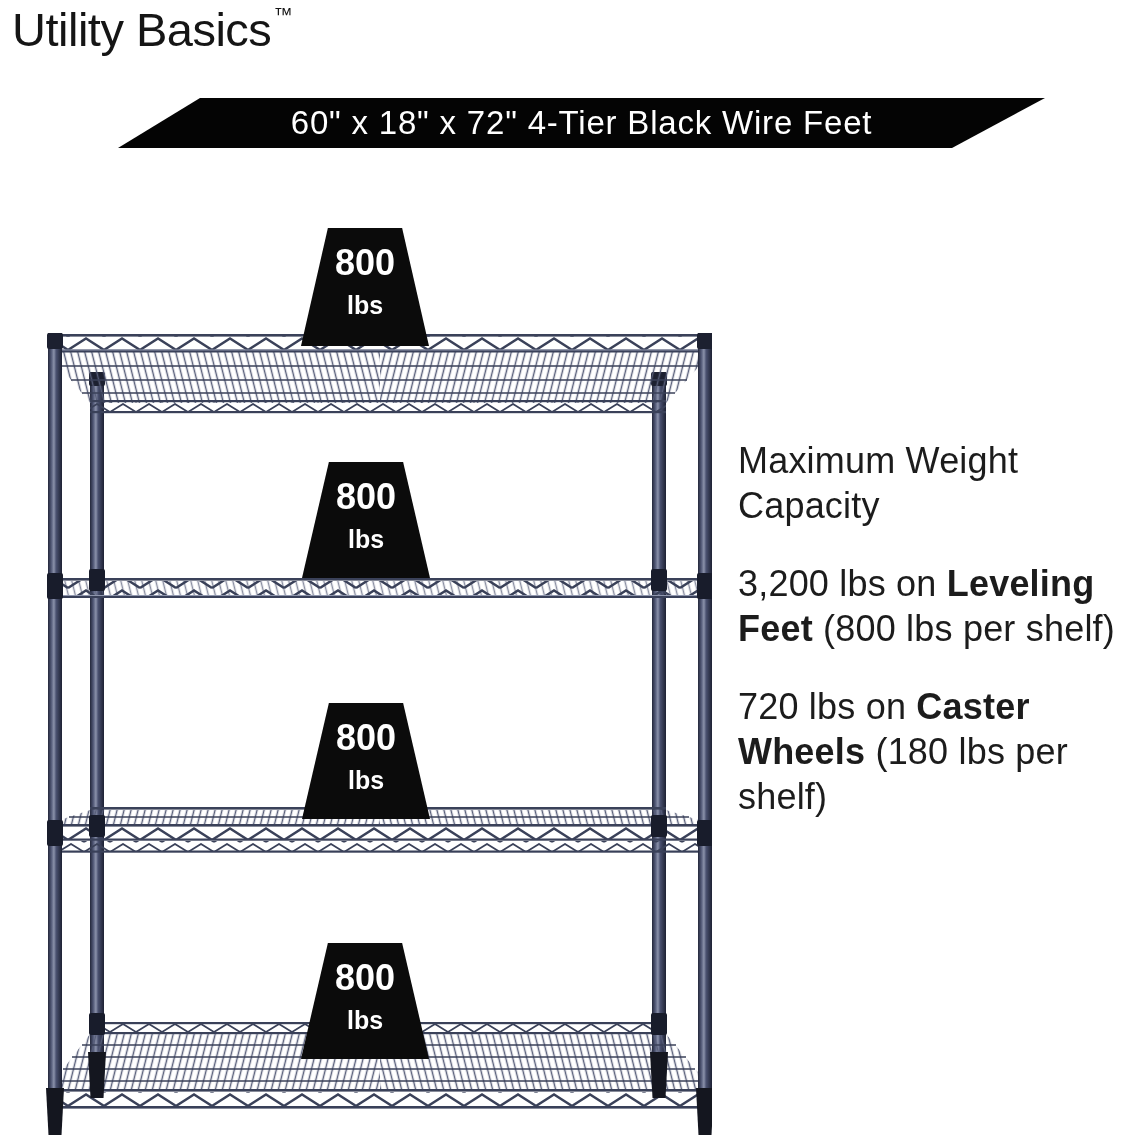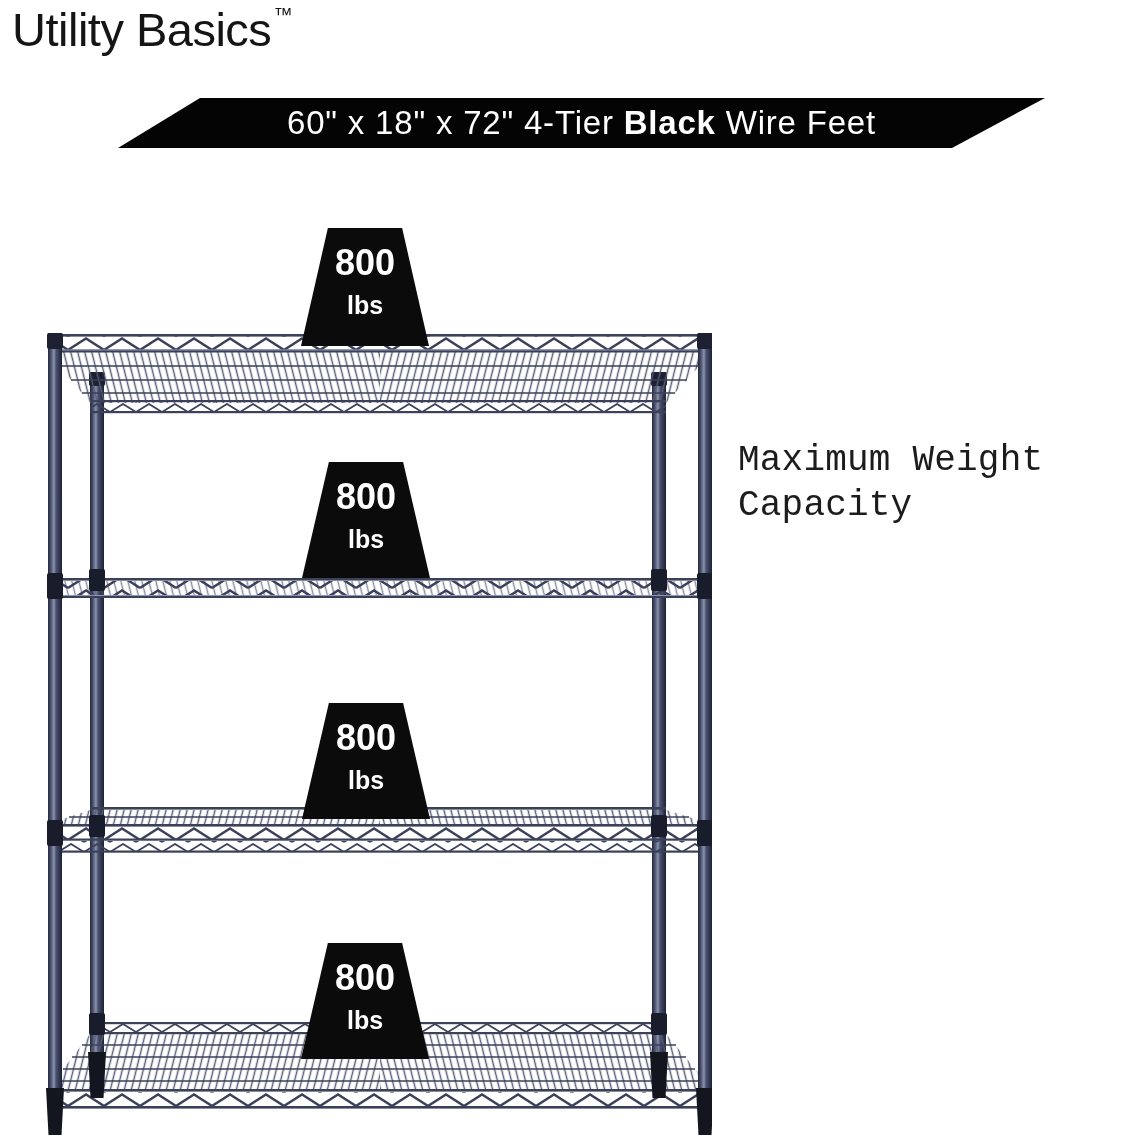--- a/index.html
+++ b/index.html
@@ -18,42 +18,42 @@
   .banner{
     position:absolute;left:118px;top:98px;width:927px;height:50px;
     background:#040404;
     clip-path:polygon(82px 0px, 927px 0px, 834px 50px, 0px 50px);
     display:flex;align-items:center;justify-content:center;
   }
   .banner .txt{
     color:#ffffff;font-size:33px;letter-spacing:0.8px;white-space:pre;
     line-height:50px;
   }
-  .banner .txt b{font-weight:700;}
+  .banner .txt b{font-weight:400;}
   
   .rack{position:absolute;left:32px;top:323px;z-index:1;}
   
   .weight{
     position:absolute;width:128px;z-index:2;background:#0b0b0b;
     clip-path:polygon(21% 0%, 79% 0%, 100% 100%, 0% 100%);
     display:flex;flex-direction:column;align-items:center;
     color:#ffffff;text-align:center;
   }
   .weight .w-val{font-size:36px;font-weight:700;margin-top:16px;line-height:38px;}
   .weight .w-unit{font-size:25px;font-weight:700;margin-top:7px;line-height:33px;}
   #weight-1{left:301px;top:228px;height:118px;}
   #weight-2{left:302px;top:462px;height:116px;}
   #weight-3{left:302px;top:703px;height:116px;}
   #weight-4{left:301px;top:943px;height:116px;}
   
   .info{
     position:absolute;left:738px;top:438px;width:396px;
     font-size:36px;line-height:45px;color:#1c1c1c;letter-spacing:0.2px;
   }
-  .info .para{margin:0 0 33px 0;font-family:Liberation Mono, monospace;}
+  .info .para{margin:0 0 33px 0;}
   .info b{font-weight:700;}
 </style>
 </head>
 <body>
 
 <div class="logo">
   <span>Utility Basics</span><span class="tm">™</span>
 </div>
 
 <div class="banner">
@@ -186,13 +186,15 @@
   <div class="w-val">800</div>
   <div class="w-unit">lbs</div>
 </div>
 <div class="weight" id="weight-4">
   <div class="w-val">800</div>
   <div class="w-unit">lbs</div>
 </div>
 
 <div class="info">
   <p class="para">Maximum Weight Capacity</p>
+  <p class="para"><span>3,200 lbs on </span><b>Leveling Feet</b><span> (800 lbs per shelf)</span></p>
+  <p class="para"><span>720 lbs on </span><b>Caster Wheels</b><span> (180 lbs per shelf)</span></p>
 </div>
 
 </body></html>

